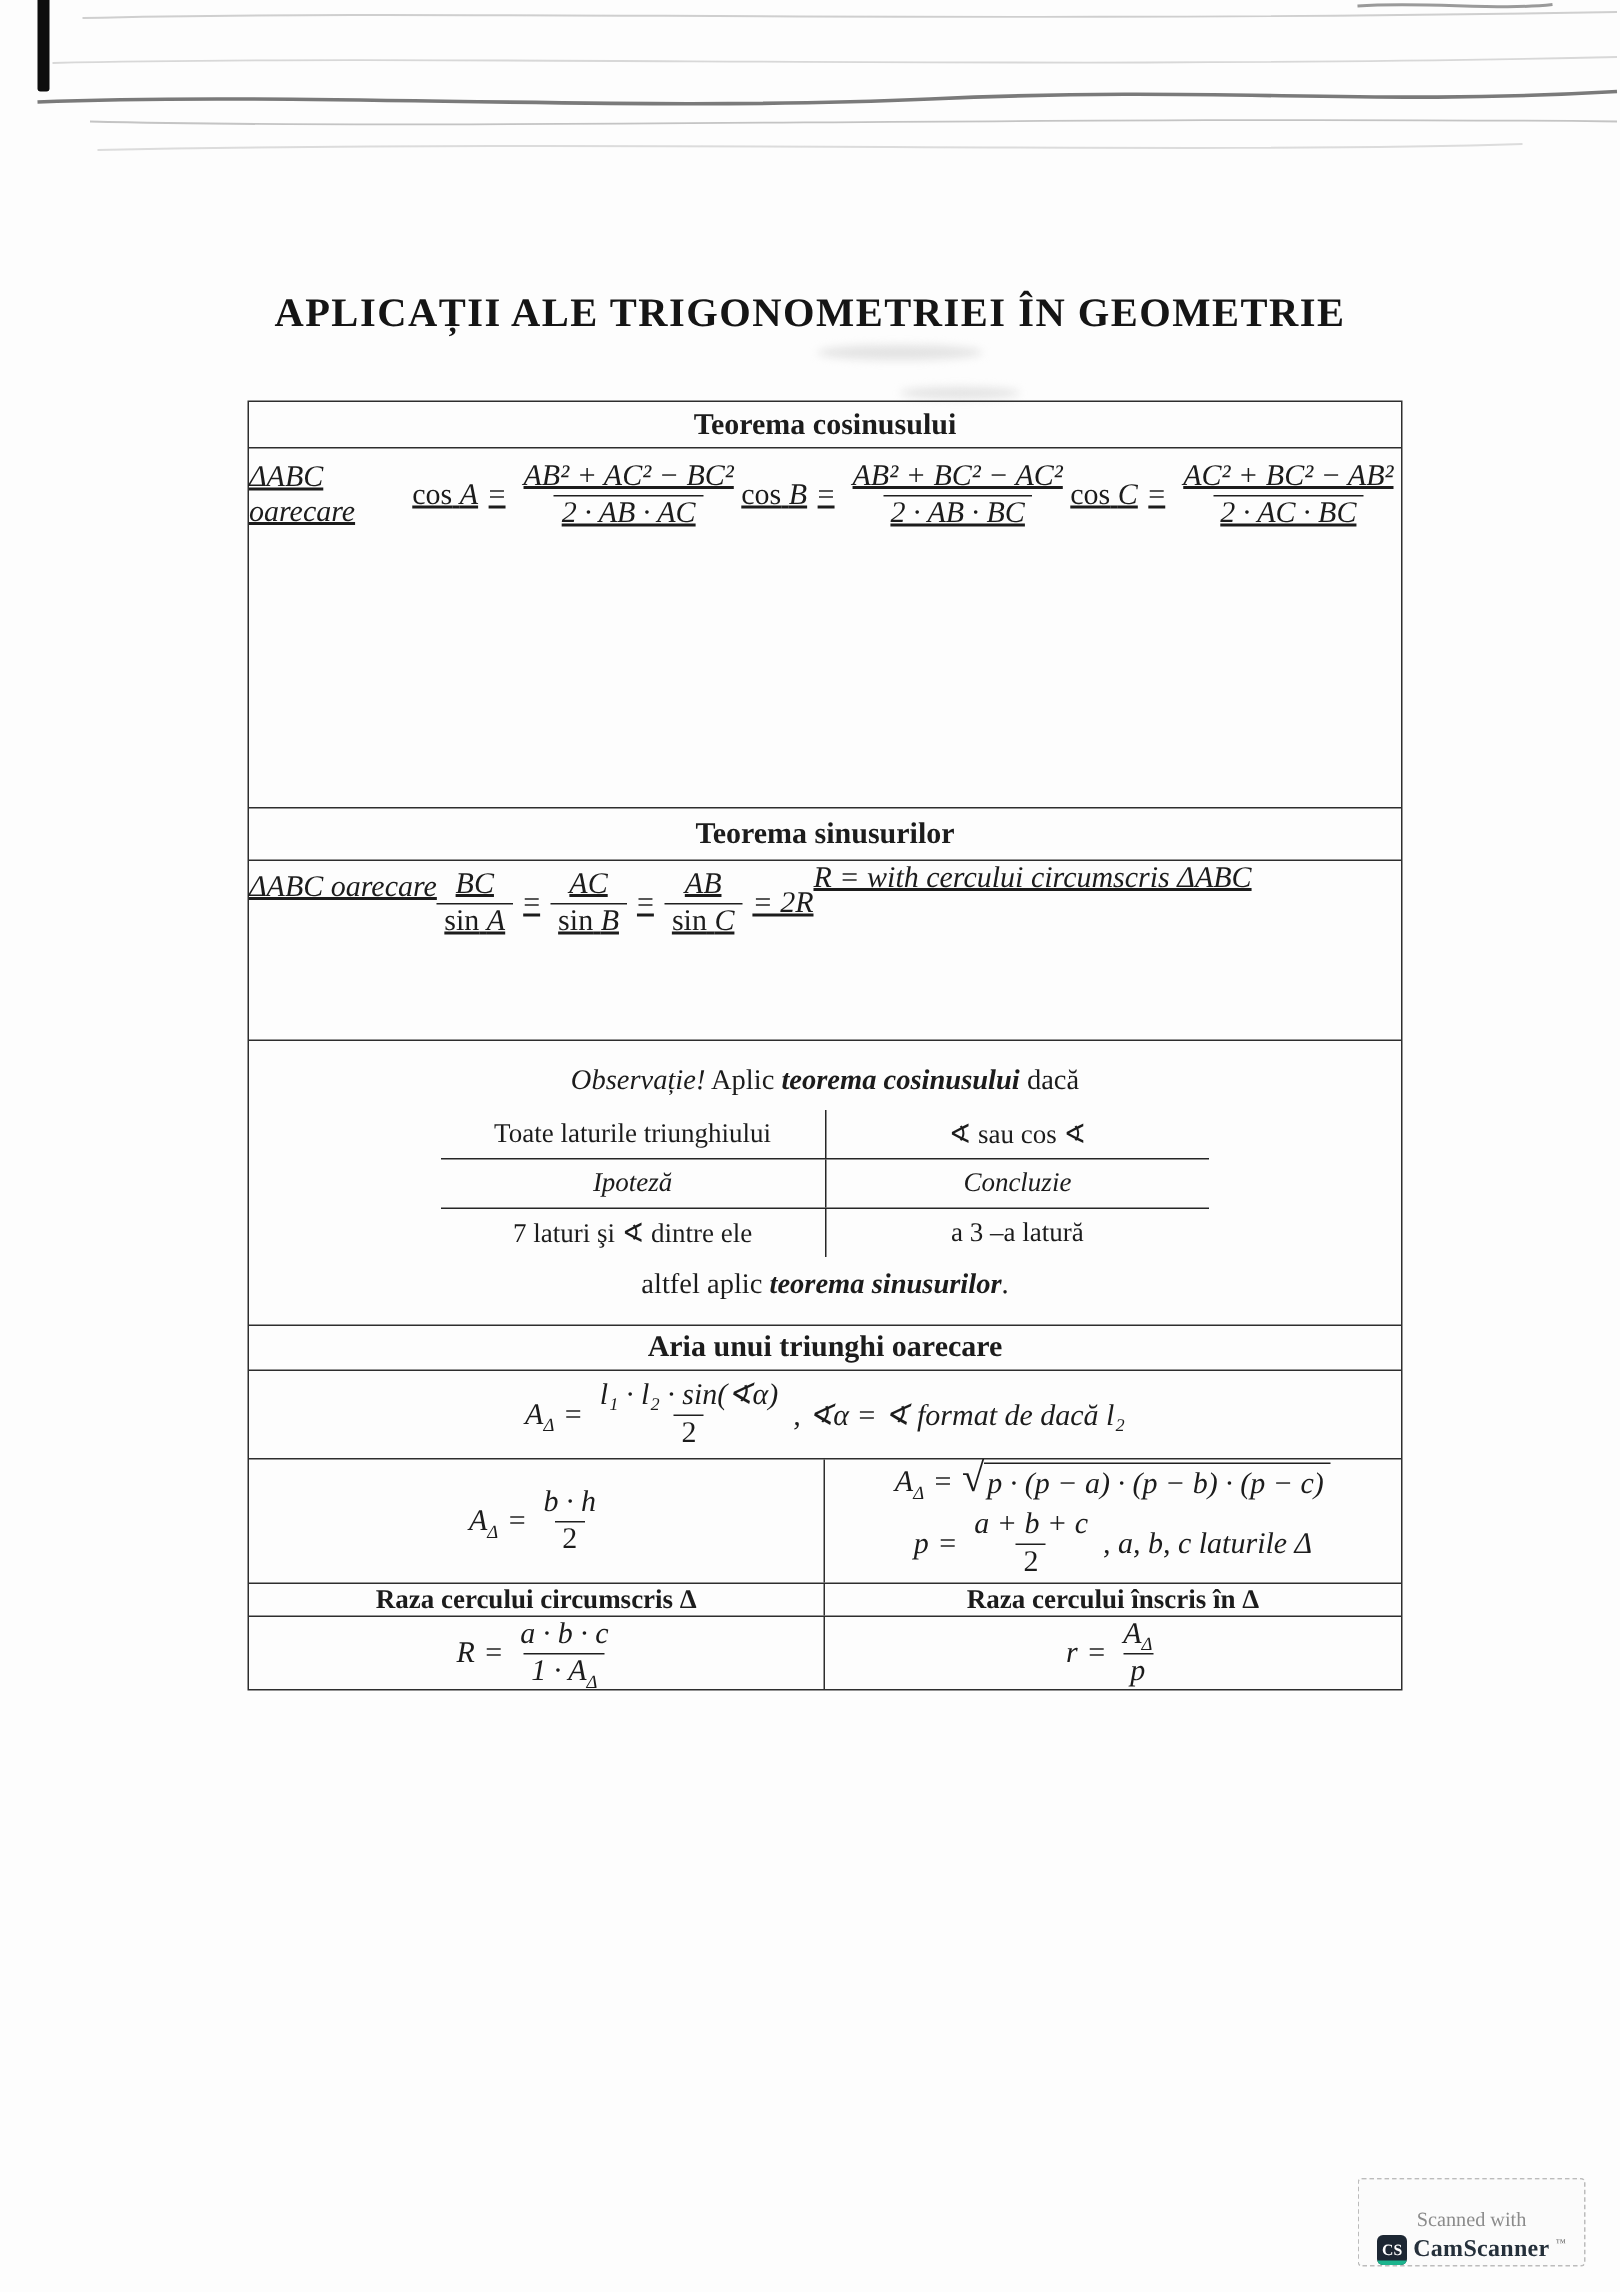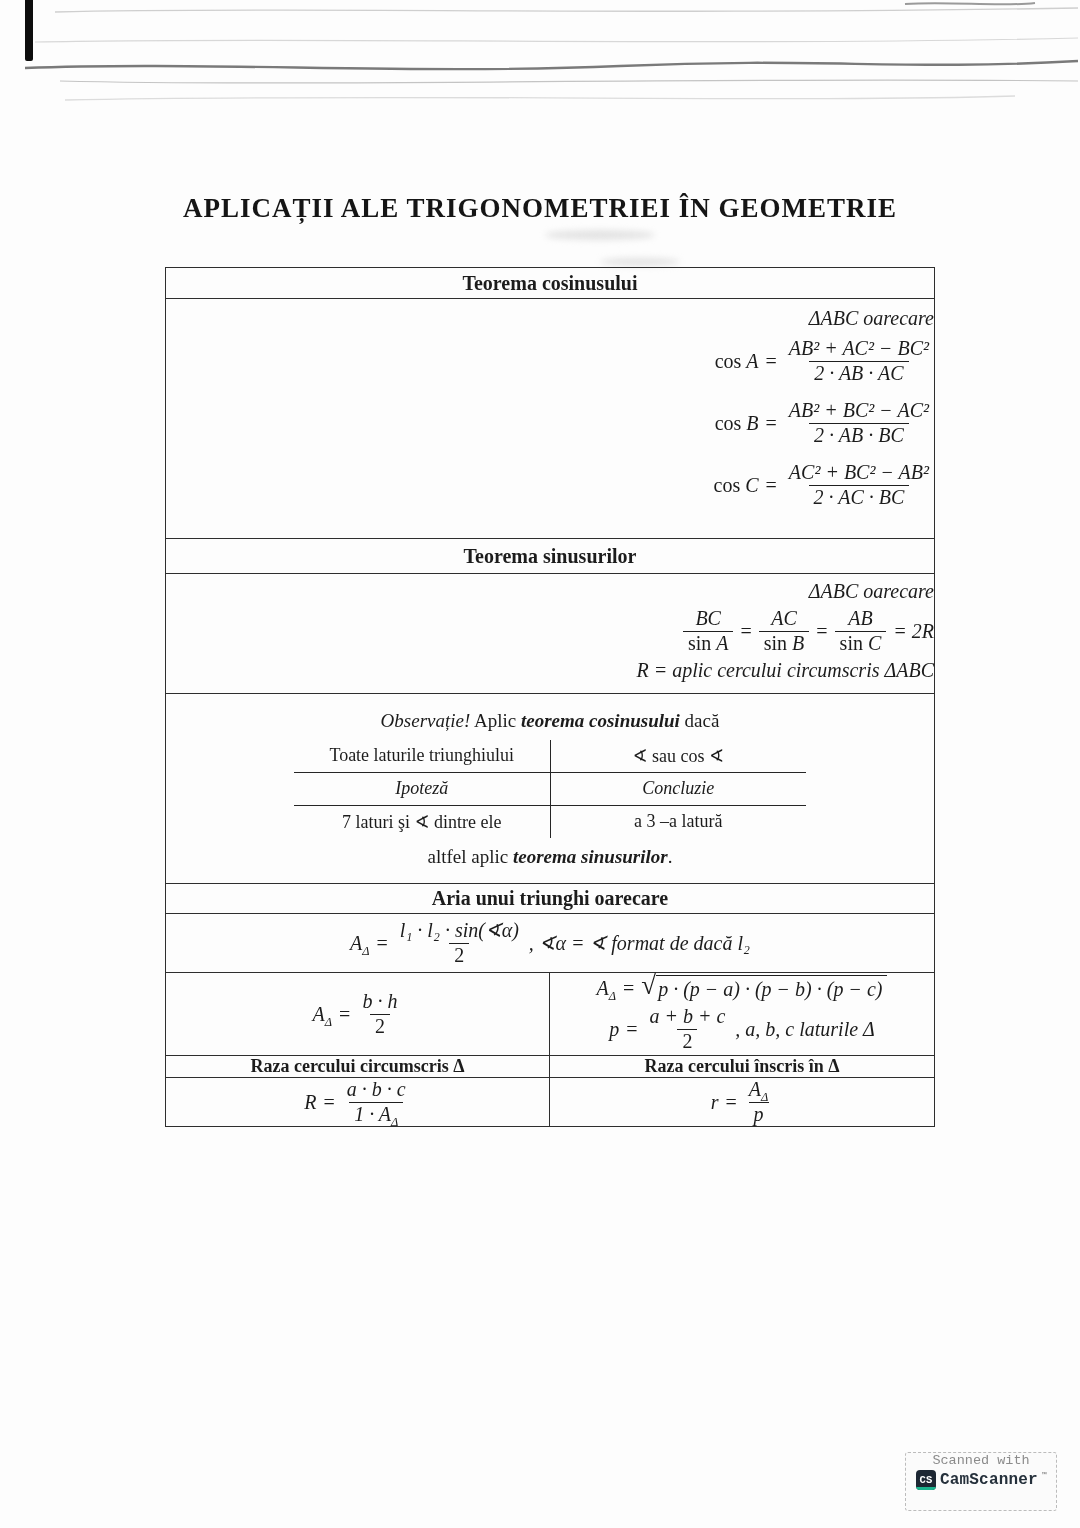--- a/index.html
+++ b/index.html
@@ -25,21 +25,21 @@
   .sheet{
     position:absolute;left:165px;top:267px;width:768px;
     border:1.6px solid #2e2e2e;background:transparent;
   }
   .row{box-sizing:border-box;border-bottom:1.5px solid #2e2e2e;position:relative;}
   .row.last{border-bottom:none;}
   .hdr{display:flex;align-items:center;justify-content:center;font-weight:bold;font-size:20px;}
   .h31{height:31px}.h240{height:240px}.h35{height:35px}.h120{height:120px}
   .h190{height:190px}.h30{height:30px}.h59{height:59px}.h98{height:98px}
   .h32{height:32px}.h60{height:60px}
-  .col-flex{display:flex;flex-direction:column;align-items:flex-end;}
+  .col-flex{display:flex;align-items:flex-start;text-decoration:underline;}
   .subtitle{font-style:italic;font-size:20px;margin-top:8px;}
   
   .fline{display:flex;align-items:center;justify-content:center;gap:7px;font-size:20px;margin:7px 0;}
   .fn{font-style:normal;}
   .it{font-style:italic;}
   .frac{display:inline-flex;flex-direction:column;align-items:center;line-height:1.18;}
   .frac .num{display:block;padding:0 5px;white-space:nowrap;}
   .frac .den{display:block;border-top:1.5px solid #1f1f1f;padding:0 5px;white-space:nowrap;}
   sub{font-size:0.62em;line-height:0;}
   .sqrt{display:inline-flex;align-items:flex-start;}
@@ -58,22 +58,22 @@
   
   .twocol{display:grid;grid-template-columns:1fr 1fr;height:100%;}
   .twocol > .cell{display:flex;flex-direction:column;align-items:center;justify-content:center;}
   .twocol > .cell:first-child{border-right:1.5px solid #2e2e2e;}
   .twocol .hdr-cell{font-weight:bold;font-size:18px;display:flex;align-items:center;justify-content:center;}
   .tail{margin-left:-2px;white-space:nowrap;}
   
   .cam-badge{
     position:absolute;left:905px;top:1452px;width:150px;height:57px;
     border:1px dashed #bcbcbc;border-radius:3px;background:#fbfbfb;
-    display:flex;flex-direction:column;align-items:center;justify-content:flex-start;gap:2px;
-    font-family:Liberation Mono, monospace;
+    display:flex;flex-direction:column;align-items:center;justify-content:flex-end;gap:2px;
+    font-family:Liberation Serif, serif;
   }
   .cam-line1{color:#8b8b8b;font-size:13.5px;}
   .cam-line2{display:flex;align-items:flex-start;gap:4px;}
   .cs-logo{
     width:20px;height:20px;border-radius:4px;background:#1d2733;overflow:hidden;
     display:flex;align-items:center;justify-content:center;position:relative;
     color:#ffffff;font-size:10.5px;font-weight:bold;flex:0 0 auto;
   }
   .cs-logo::after{content:"";position:absolute;left:0;bottom:0;width:100%;height:3.5px;background:#1cb48e;}
   .cam-brand{color:#25303b;font-size:16px;font-weight:bold;letter-spacing:0.2px;line-height:20px;}
@@ -148,21 +148,21 @@
           <span class="num it">AC</span>
           <span class="den"><span class="fn">sin</span>&nbsp;<span class="it">B</span></span>
         </span>
         <span>=</span>
         <span class="frac">
           <span class="num it">AB</span>
           <span class="den"><span class="fn">sin</span>&nbsp;<span class="it">C</span></span>
         </span>
         <span class="it">= 2R</span>
       </div>
-      <div class="it" style="font-size:20px;">R = aplic cercului circumscris ΔABC</div>
+      <div class="it" style="font-size:20px;">R = with cercului circumscris ΔABC</div>
     </div>
 
     <div class="row h190">
       <div class="obs">
         <div class="obs-intro">
           <span class="it">Observație!</span>
           <span>Aplic</span>
           <span class="bi">teorema cosinusului</span>
           <span>dacă</span>
         </div>

